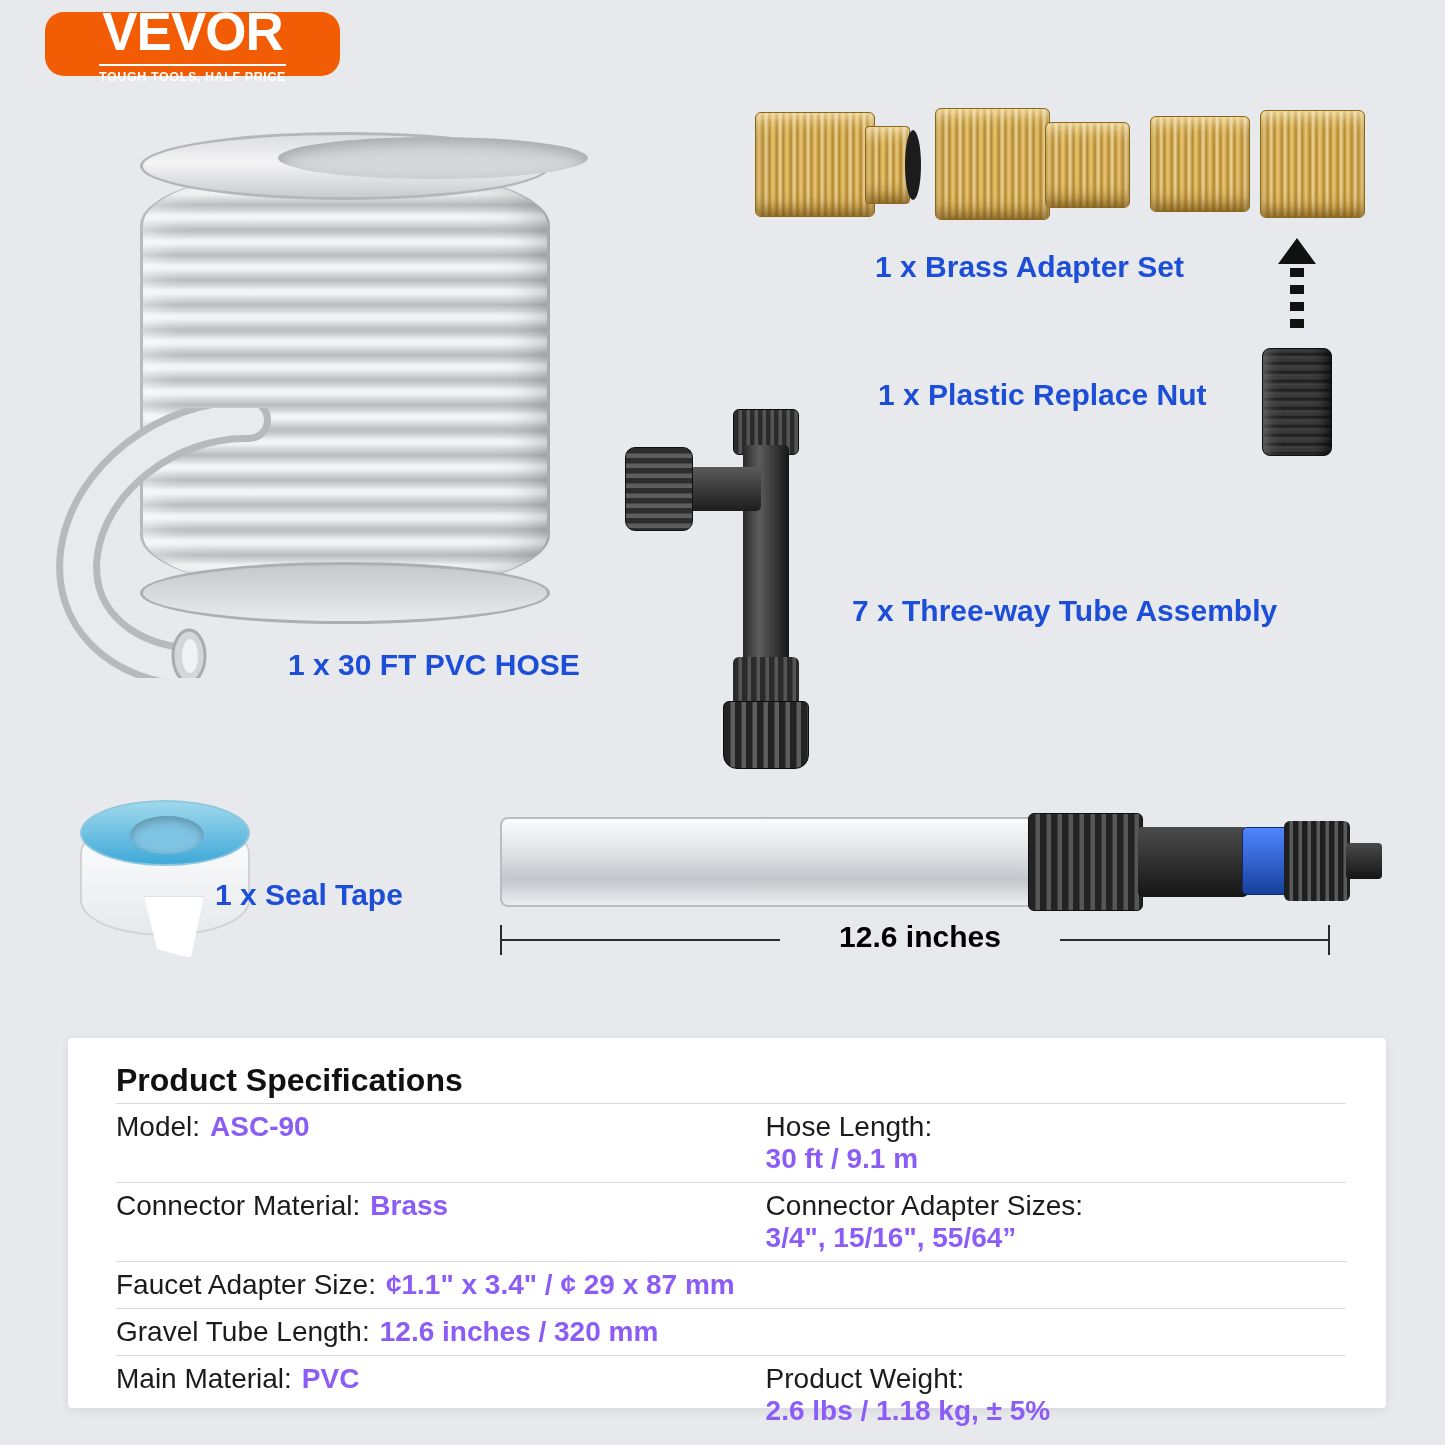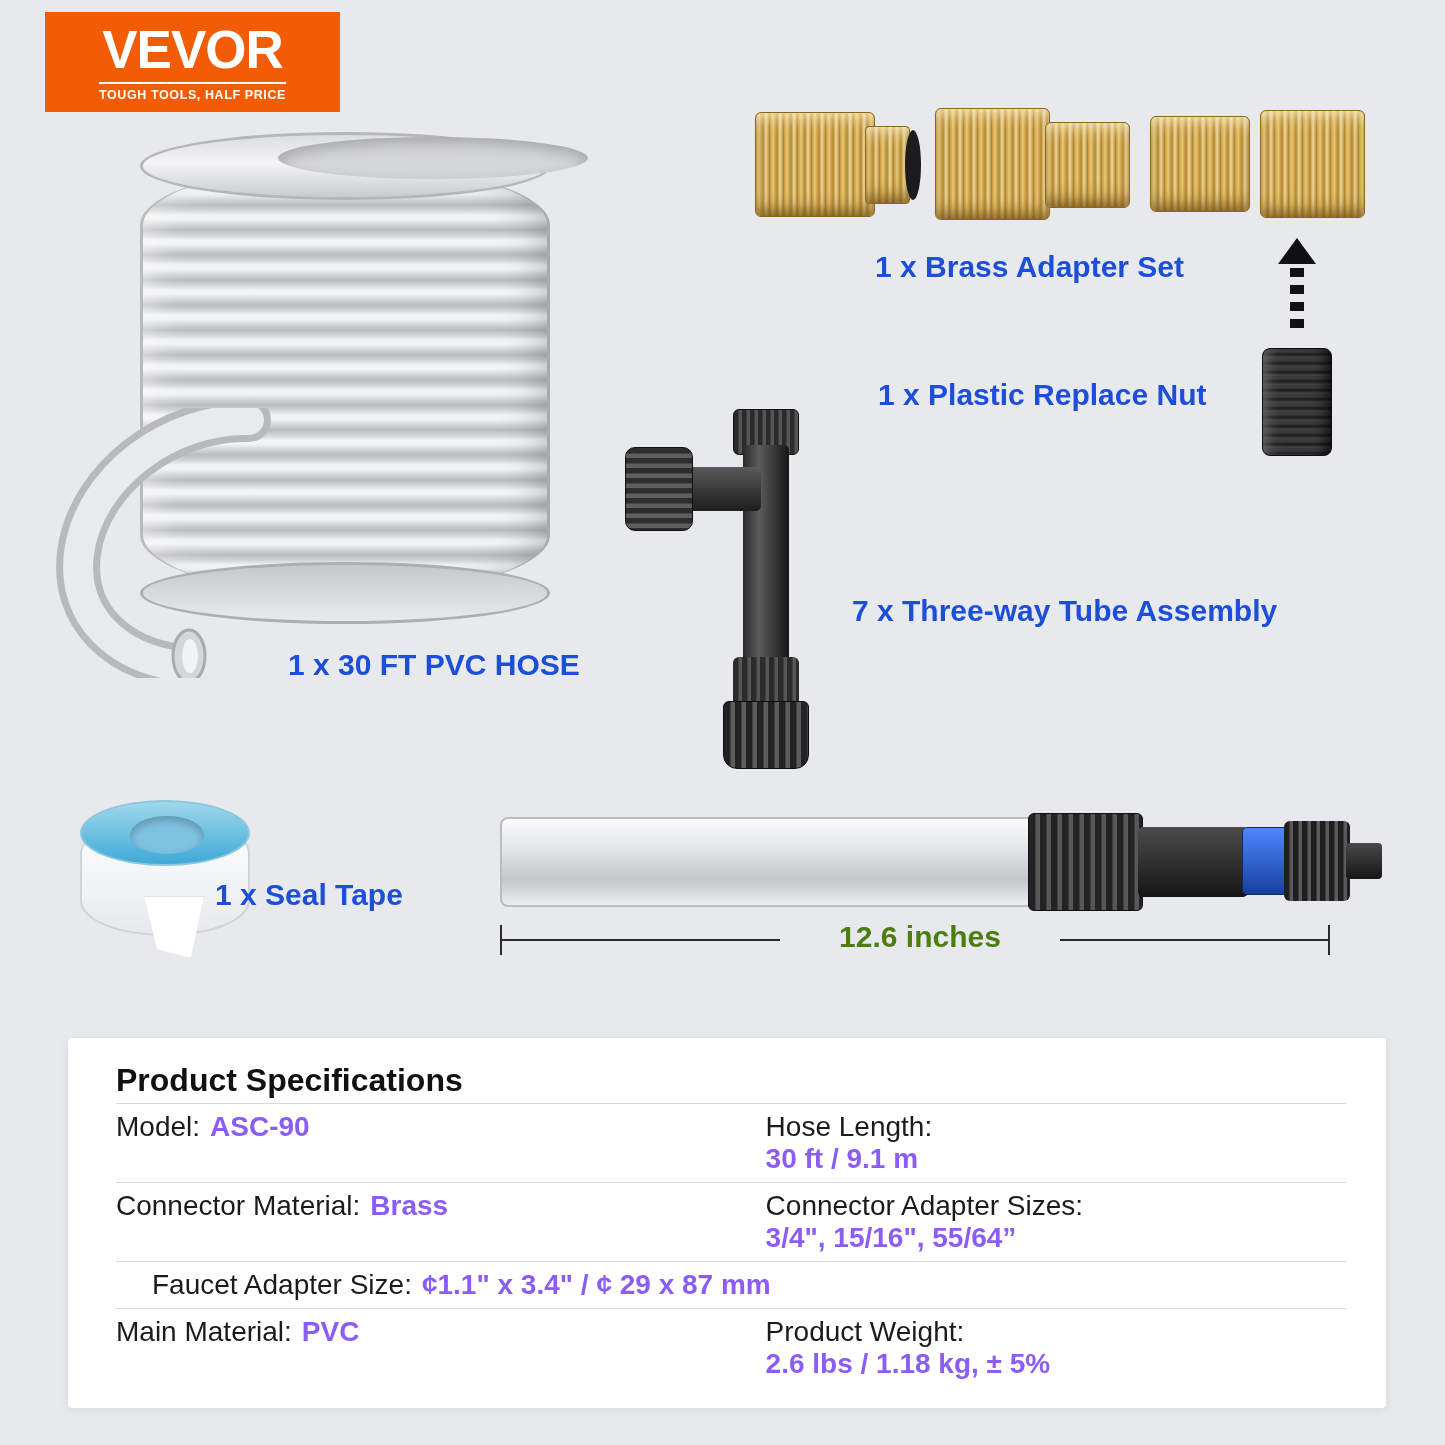--- a/index.html
+++ b/index.html
@@ -10,26 +10,27 @@
     background: #e8e9ed;
     font-family: "Liberation Sans", sans-serif;
     position: relative;
     overflow: hidden;
   }
 
   
   .logo-box {
     position: absolute;
     left: 45px; top: 12px;
-    width: 295px; height: 100px;
+    width: 295px; height: 64px;
     background: #f25c05;
     display: flex;
     flex-direction: column;
     align-items: center;
     justify-content: center;
+    border-radius: 19px;
   }
   .logo-word {
     color: #ffffff;
     font-weight: bold;
     font-size: 53px;
     letter-spacing: -1px;
     line-height: 1;
     font-family: "Liberation Sans", sans-serif;
   }
   .logo-tag {
@@ -263,21 +264,21 @@
   }
   
   .dim {
     position:absolute; left:500px; top:920px; width:830px; height:40px;
   }
   .dim .line { position:absolute; left:0; top:19px; width:830px; height:2px; background:#2b2b2b; }
   .dim .endL { position:absolute; left:0;   top:5px;  width:2px; height:30px; background:#2b2b2b; }
   .dim .endR { position:absolute; left:828px;top:5px;  width:2px; height:30px; background:#2b2b2b; }
   .dim .txt {
     position:absolute; left:280px; top:0; width:280px; text-align:center;
-    background:#e8e9ed; font-size:30px; font-weight:bold; color:#4d7c0f;
+    background:#e8e9ed; font-size:30px; font-weight:bold; color:#000000;
   }
 
   
   .specs {
     position:absolute;
     left:68px; top:1038px;
     width: 1318px; height: 370px;
     background:#ffffff;
     border-radius: 4px;
     box-shadow: 0 2px 10px rgba(0,0,0,.08);
@@ -297,21 +298,21 @@
   .spec-row:last-child { border-bottom: none; }
   .spec-cell {
     display:flex;
     align-items:baseline;
     font-size: 28px;
     color:#1b1b1b;
     white-space: nowrap;
   }
   .spec-cell.left  { width: 52%; }
   .spec-cell.right { width: 48%; flex-direction: column; }
-  .spec-cell.full  { width: 100%; margin-left: 36px; }
+  .spec-cell.full  { width: 100%; }
   .spec-key { font-weight: normal; }
   .spec-val { color:#8b5cf6; font-weight: bold; margin-left: 10px; }
   .specs-head-rule { border-bottom:1px solid #d8d9dc; }
 </style>
 </head>
 <body>
 
 <div class="logo-box">
   <div class="logo-word">VEVOR</div>
   <div class="logo-tag">TOUGH TOOLS, HALF PRICE</div>
@@ -417,20 +418,26 @@
     </div>
   </div>
 
   <div class="spec-row">
     <div class="spec-cell full">
       <span class="spec-key">Faucet Adapter Size:</span>
       <span class="spec-val">¢1.1" x 3.4" / ¢ 29 x 87 mm</span>
     </div>
   </div>
 
+  <div class="spec-row">
+    <div class="spec-cell full">
+      <span class="spec-key">Gravel Tube Length:</span>
+      <span class="spec-val">12.6 inches / 320 mm</span>
+    </div>
+  </div>
 
   <div class="spec-row">
     <div class="spec-cell left">
       <span class="spec-key">Main Material:</span>
       <span class="spec-val">PVC</span>
     </div>
     <div class="spec-cell right">
       <span class="spec-key">Product Weight:</span>
       <span class="spec-val">2.6 lbs / 1.18 kg, ± 5%</span>
     </div>

